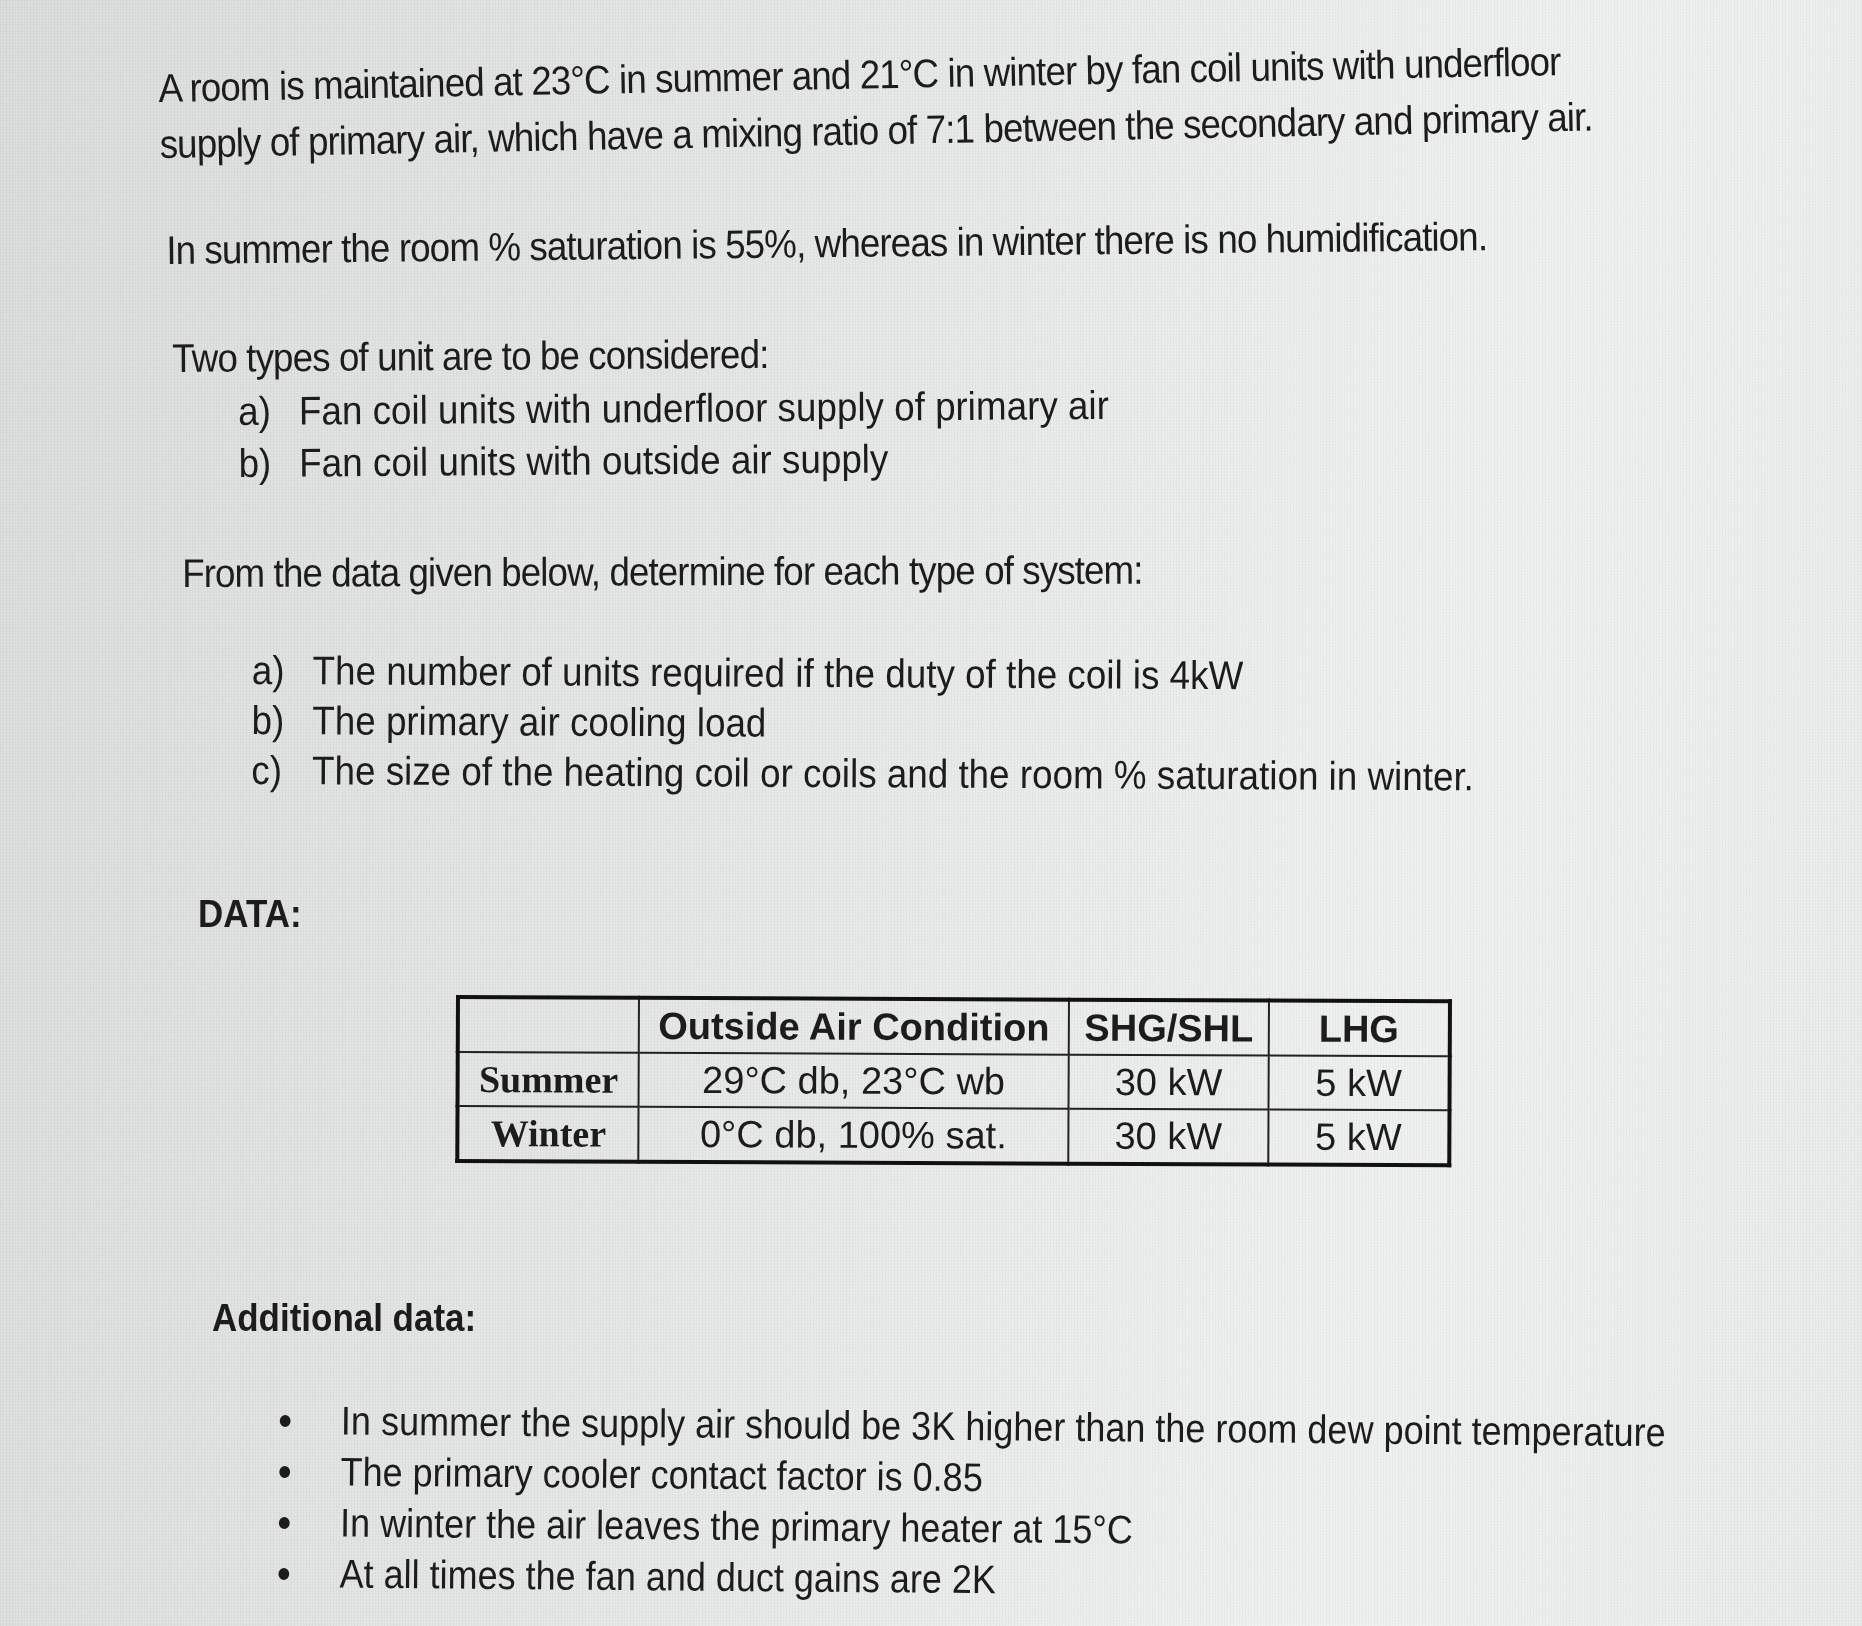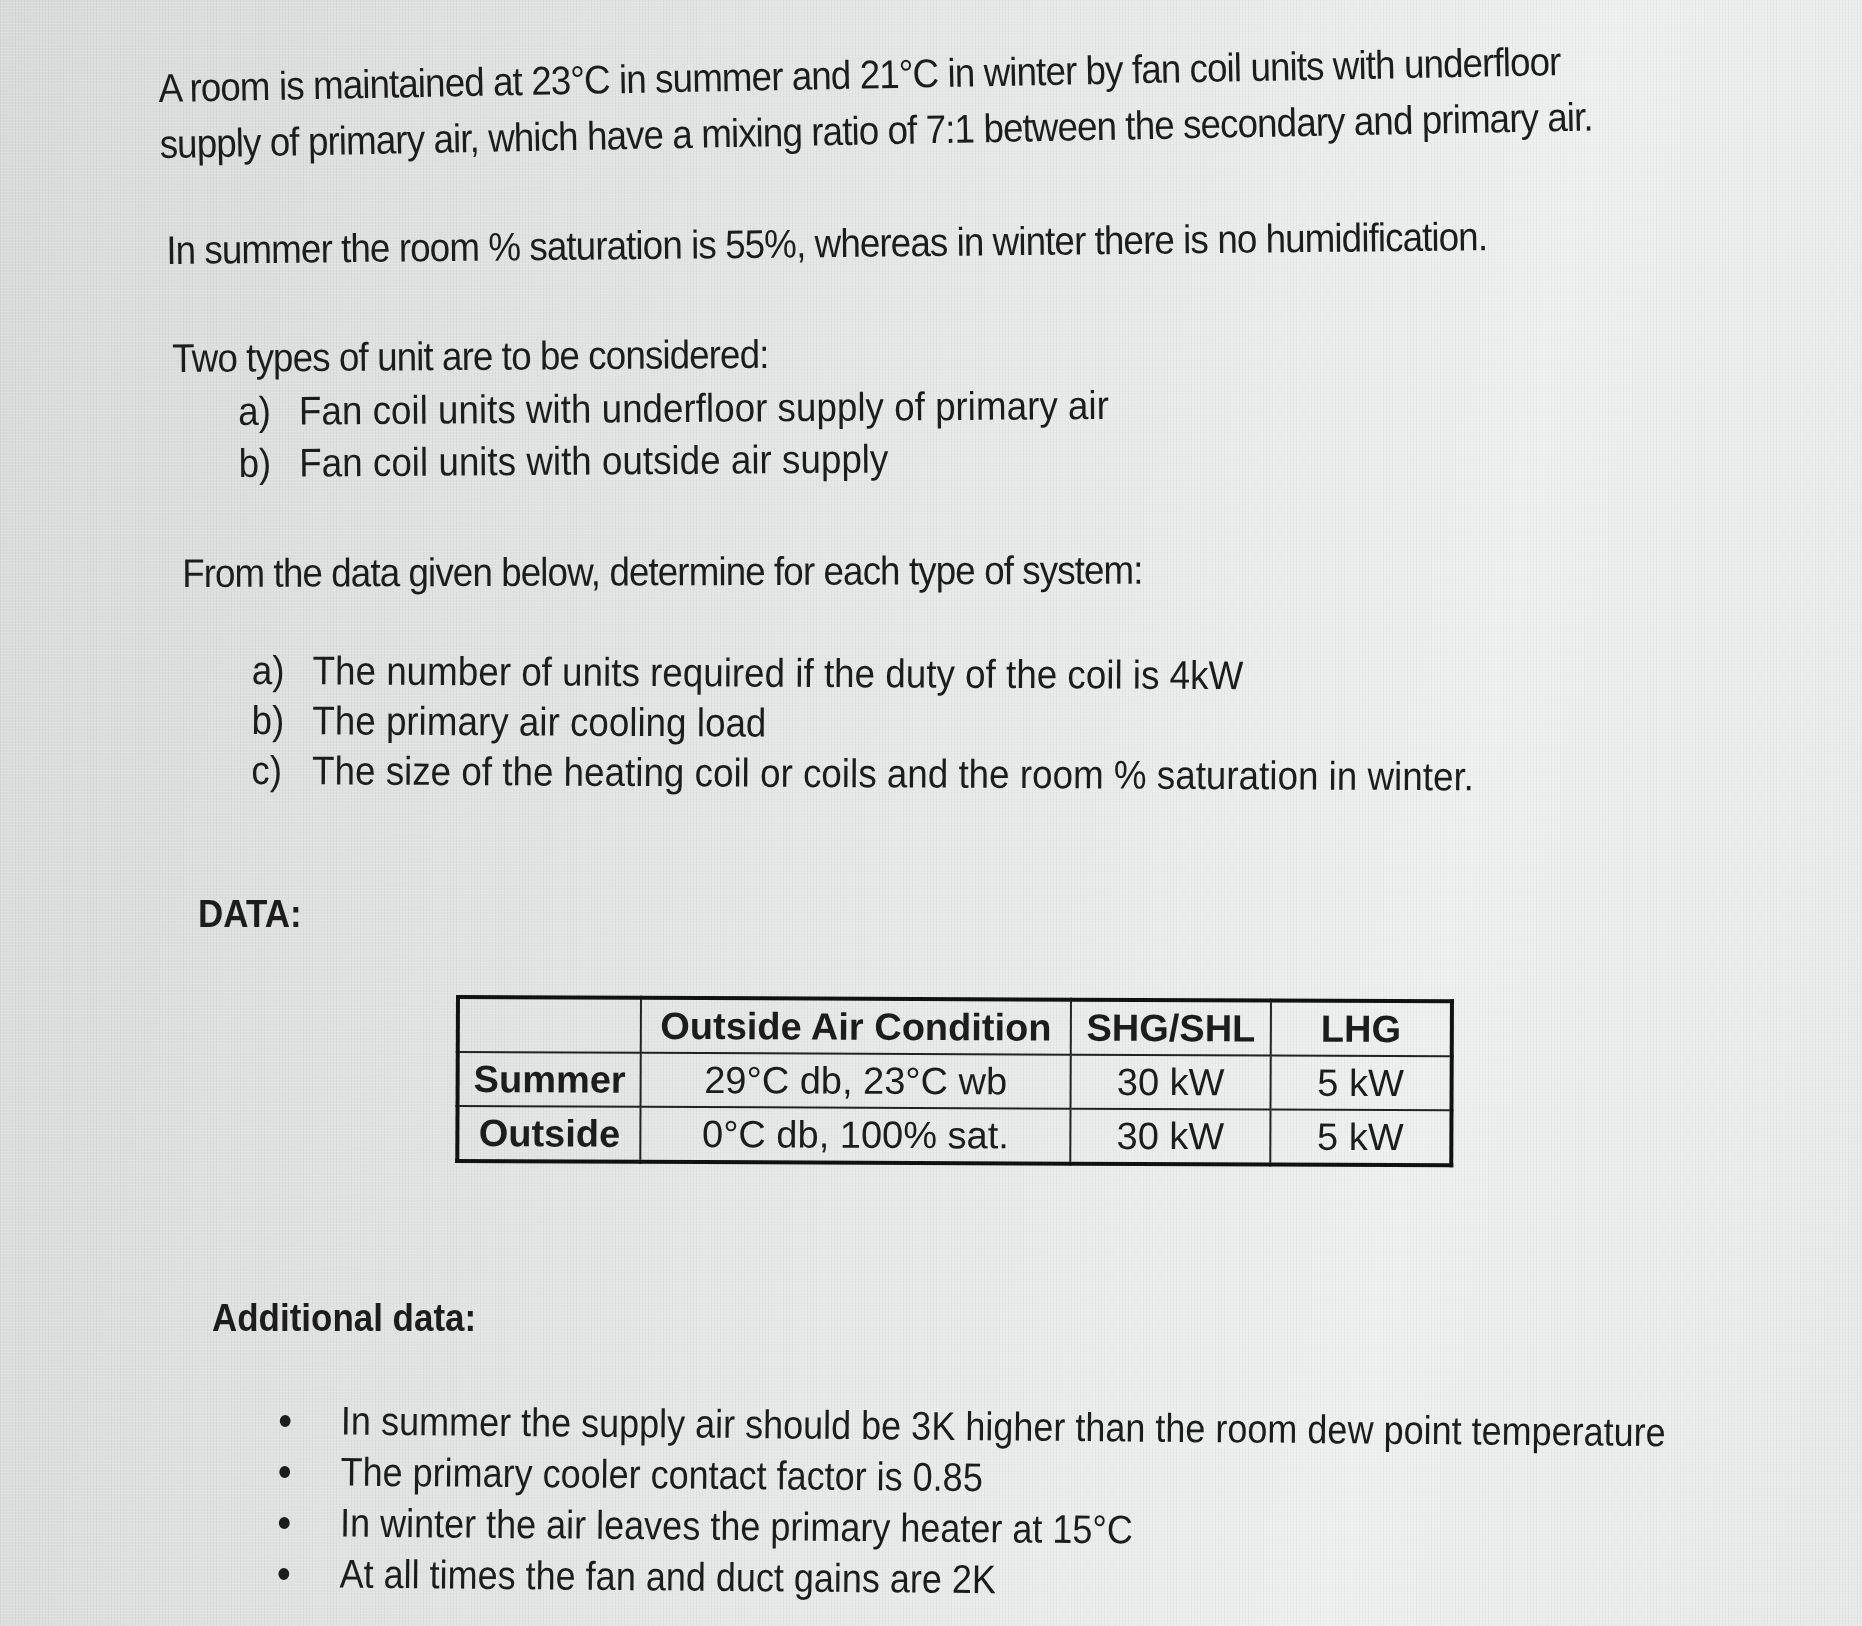--- a/index.html
+++ b/index.html
@@ -23,21 +23,21 @@
   .list-ab { position: absolute; left: 238px; top: 385px; font-size: 40px; line-height: 52px; transform: rotate(-0.4deg) scaleX(0.92); transform-origin: left top; }
   .list-ab .row, .list-abc .row { display: flex; gap: 26px; }
   .list-ab .mark, .list-abc .mark { width: 40px; }
   .p4 { left: 182px; top: 545px; transform: rotate(-0.2deg) scaleX(0.92); }
   .list-abc { position: absolute; left: 252px; top: 645px; font-size: 40px; line-height: 50px; transform: rotate(0.3deg) scaleX(0.92); transform-origin: left top; }
   .data-label { position: absolute; left: 198px; top: 893px; font-size: 38px; font-weight: bold; transform: scaleX(0.92); transform-origin: left top; }
   .table-wrap { position: absolute; left: 456px; top: 995px; transform: rotate(0.25deg); transform-origin: left top; }
   table.data { border-collapse: collapse; border: 4px solid #111; font-size: 38px; }
   table.data td, table.data th { border: 2px solid #222; padding: 0 14px; height: 52px; text-align: center; white-space: nowrap; }
   table.data th { font-weight: bold; }
-  table.data td.rowhead { font-weight: bold; }
+  table.data td.rowhead { font-weight: bold; font-family: Liberation Serif, serif; }
   .col0 { width: 150px; } .col1 { width: 400px; } .col2 { width: 170px; margin-left: 16px; } .col3 { width: 150px; }
   .add-label { position: absolute; left: 212px; top: 1297px; font-size: 38px; font-weight: bold; transform: scaleX(0.92); transform-origin: left top; }
   .bullets { position: absolute; left: 280px; top: 1395px; font-size: 40px; line-height: 51px; transform: rotate(0.5deg) scaleX(0.9); transform-origin: left top; }
   .bullets .row { display: flex; align-items: center; }
   .bullets .dot { width: 12px; height: 12px; border-radius: 50%; background: #1c1c1c; margin-right: 56px; }
 </style>
 </head>
 <body>
 
 <div class="screen"></div>
@@ -85,21 +85,21 @@
       <th class="col2">SHG/SHL</th>
       <th class="col3">LHG</th>
     </tr>
     <tr>
       <td class="rowhead">Summer</td>
       <td>29°C db, 23°C wb</td>
       <td>30 kW</td>
       <td>5 kW</td>
     </tr>
     <tr>
-      <td class="rowhead">Outside</td>
+      <td class="rowhead">Winter</td>
       <td>0°C db, 100% sat.</td>
       <td>30 kW</td>
       <td>5 kW</td>
     </tr>
   </tbody>
     </table>
 </div>
 
 <div class="add-label">Additional data:</div>
 

